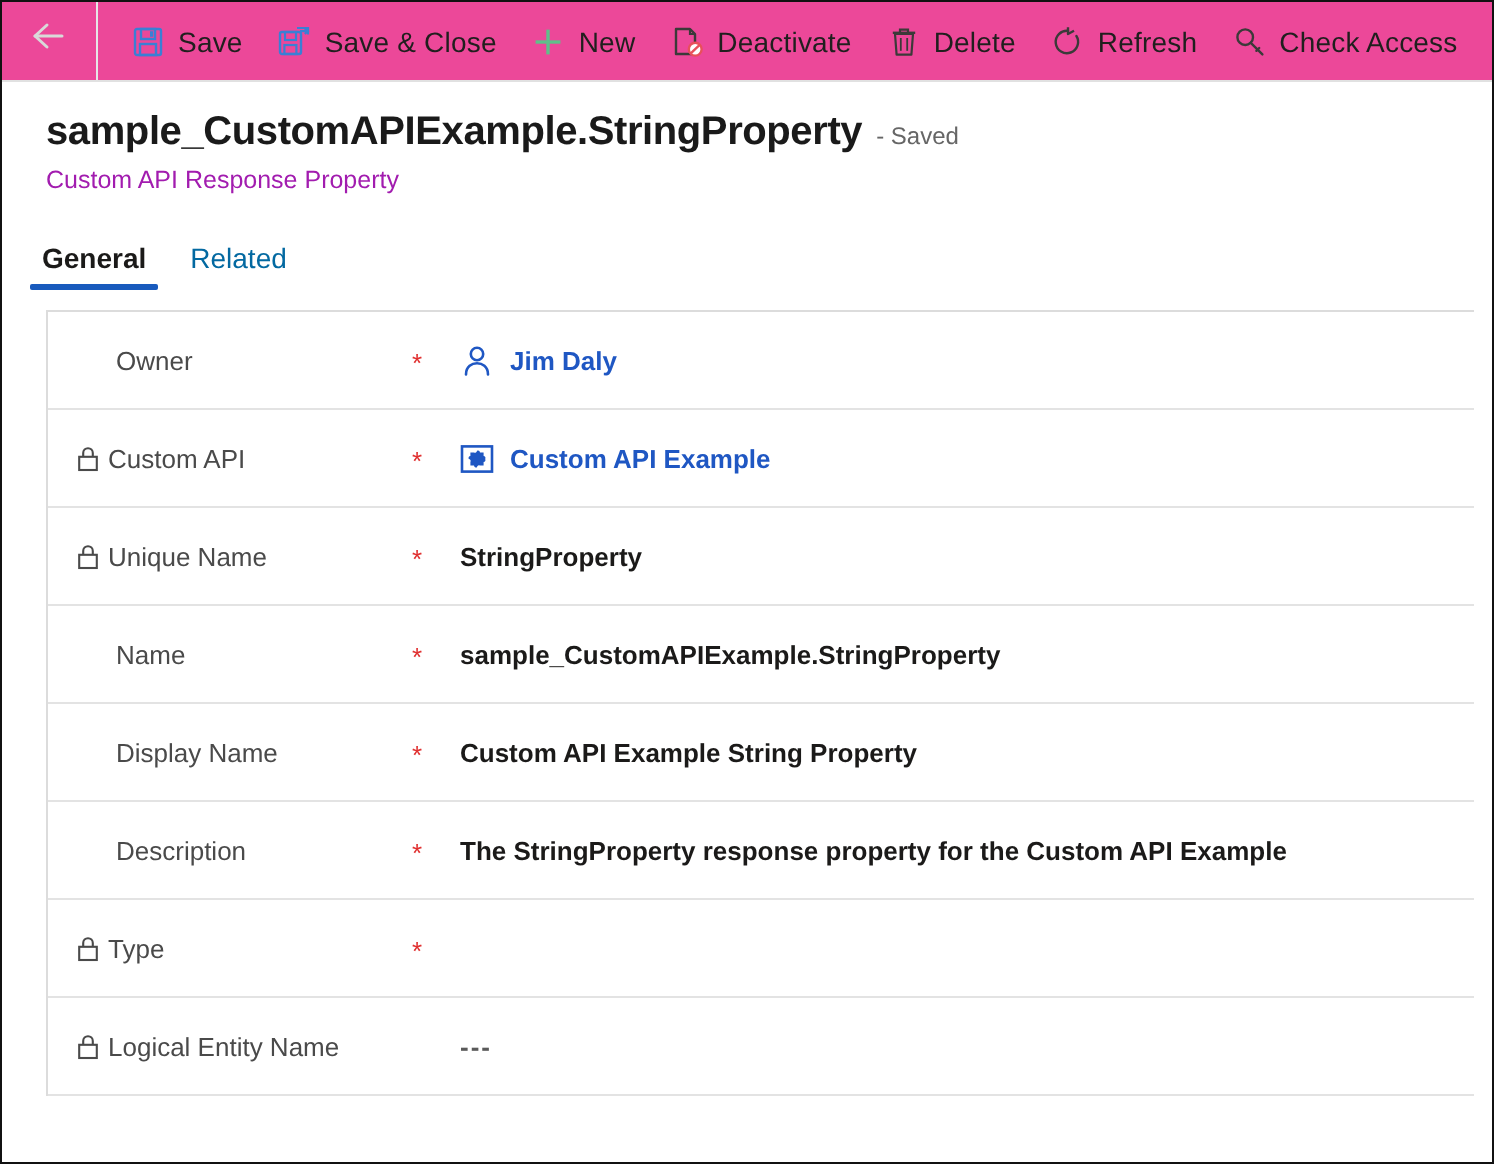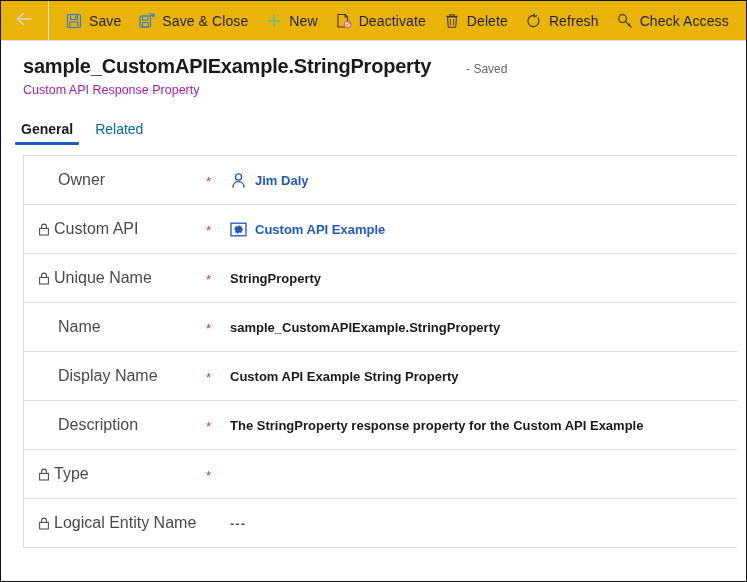--- a/index.html
+++ b/index.html
@@ -16,21 +16,21 @@
     position: relative;
     border: 1px solid #111111;
   }
 
   
   .commandbar {
     height: 40px;
     display: flex;
     align-items: center;
     border-bottom: 1px solid #e1e1e1;
-    background: #eab308;
+    background: #ec4899;
     padding: 0;
   }
   .back-btn {
     width: 48px;
     height: 39px;
     display: flex;
     align-items: center;
     justify-content: center;
     border-right: 1px solid #e6e6e6;
     flex: 0 0 auto;
@@ -75,21 +75,20 @@
   }
   .rec-title {
     font-size: 20px;
     font-weight: bold;
     color: #1a1a1a;
     letter-spacing: -0.2px;
   }
   .rec-status {
     font-size: 12px;
     color: #666666;
-    margin-left: 28px;
   }
   .rec-subtitle {
     font-size: 12.5px;
     color: #a21caf;
     margin-top: 5px;
   }
 
   
   .tabs {
     display: flex;
@@ -135,21 +134,21 @@
     height: 49px;
     border-bottom: 1px solid #e3e3e3;
   }
   .flabel {
     width: 182px;
     flex: 0 0 182px;
     display: flex;
     align-items: center;
     gap: 4px;
     padding-left: 18px;
-    font-size: 16px;
+    font-size: 13px;
     color: #4a4a4a;
   }
   .flabel.has-lock { padding-left: 14px; }
   .flabel.indent { padding-left: 34px; }
   .lock-ico {
     width: 12px;
     height: 13px;
     flex: 0 0 auto;
     display: flex;
     align-items: center;

